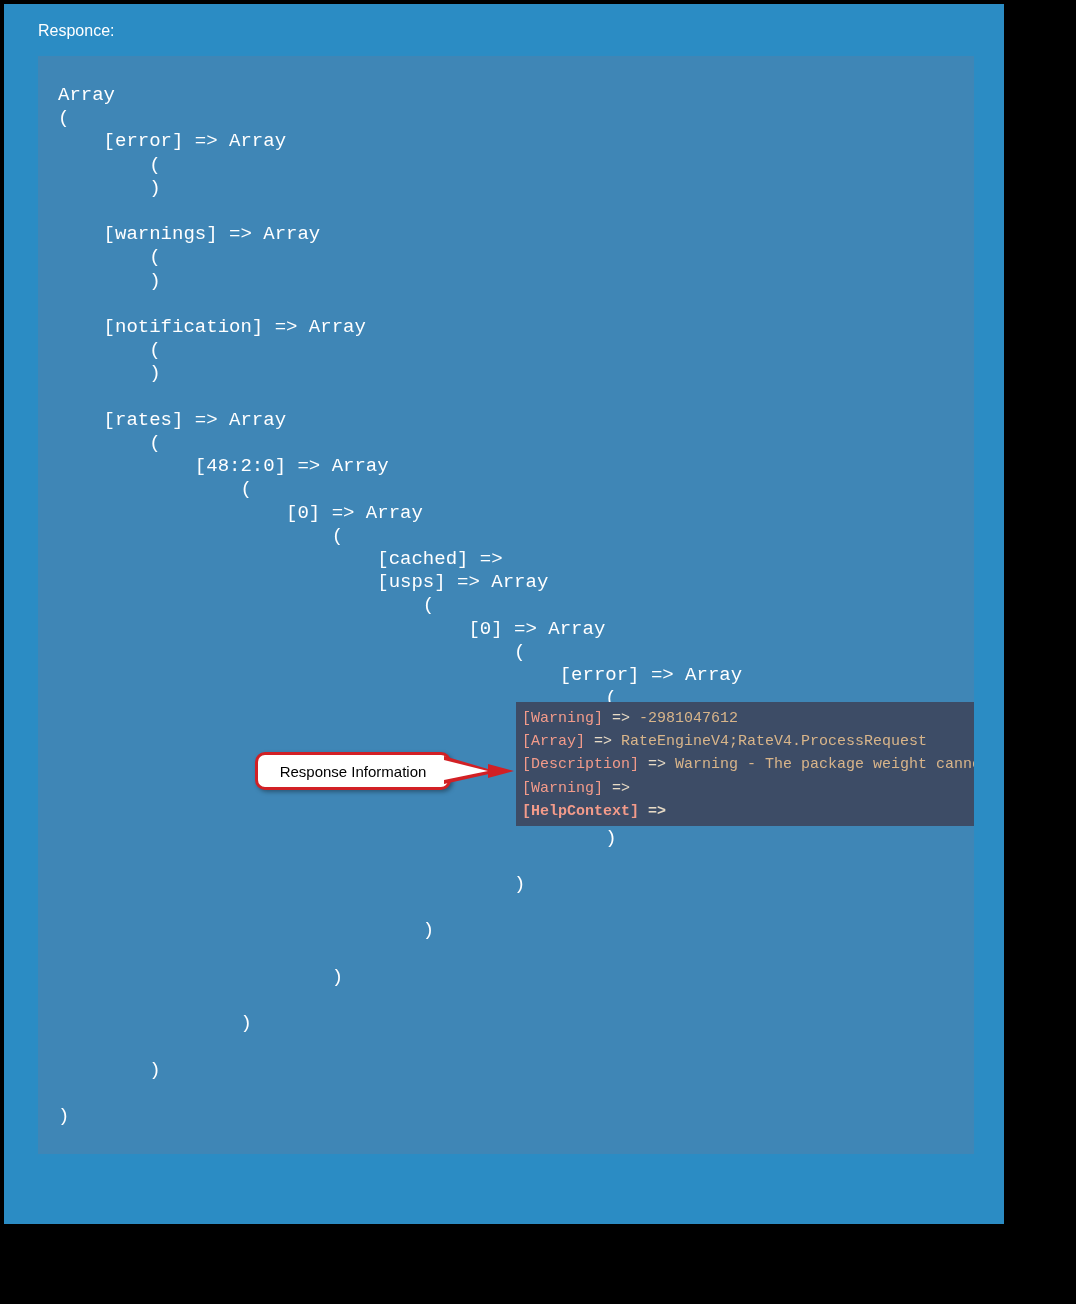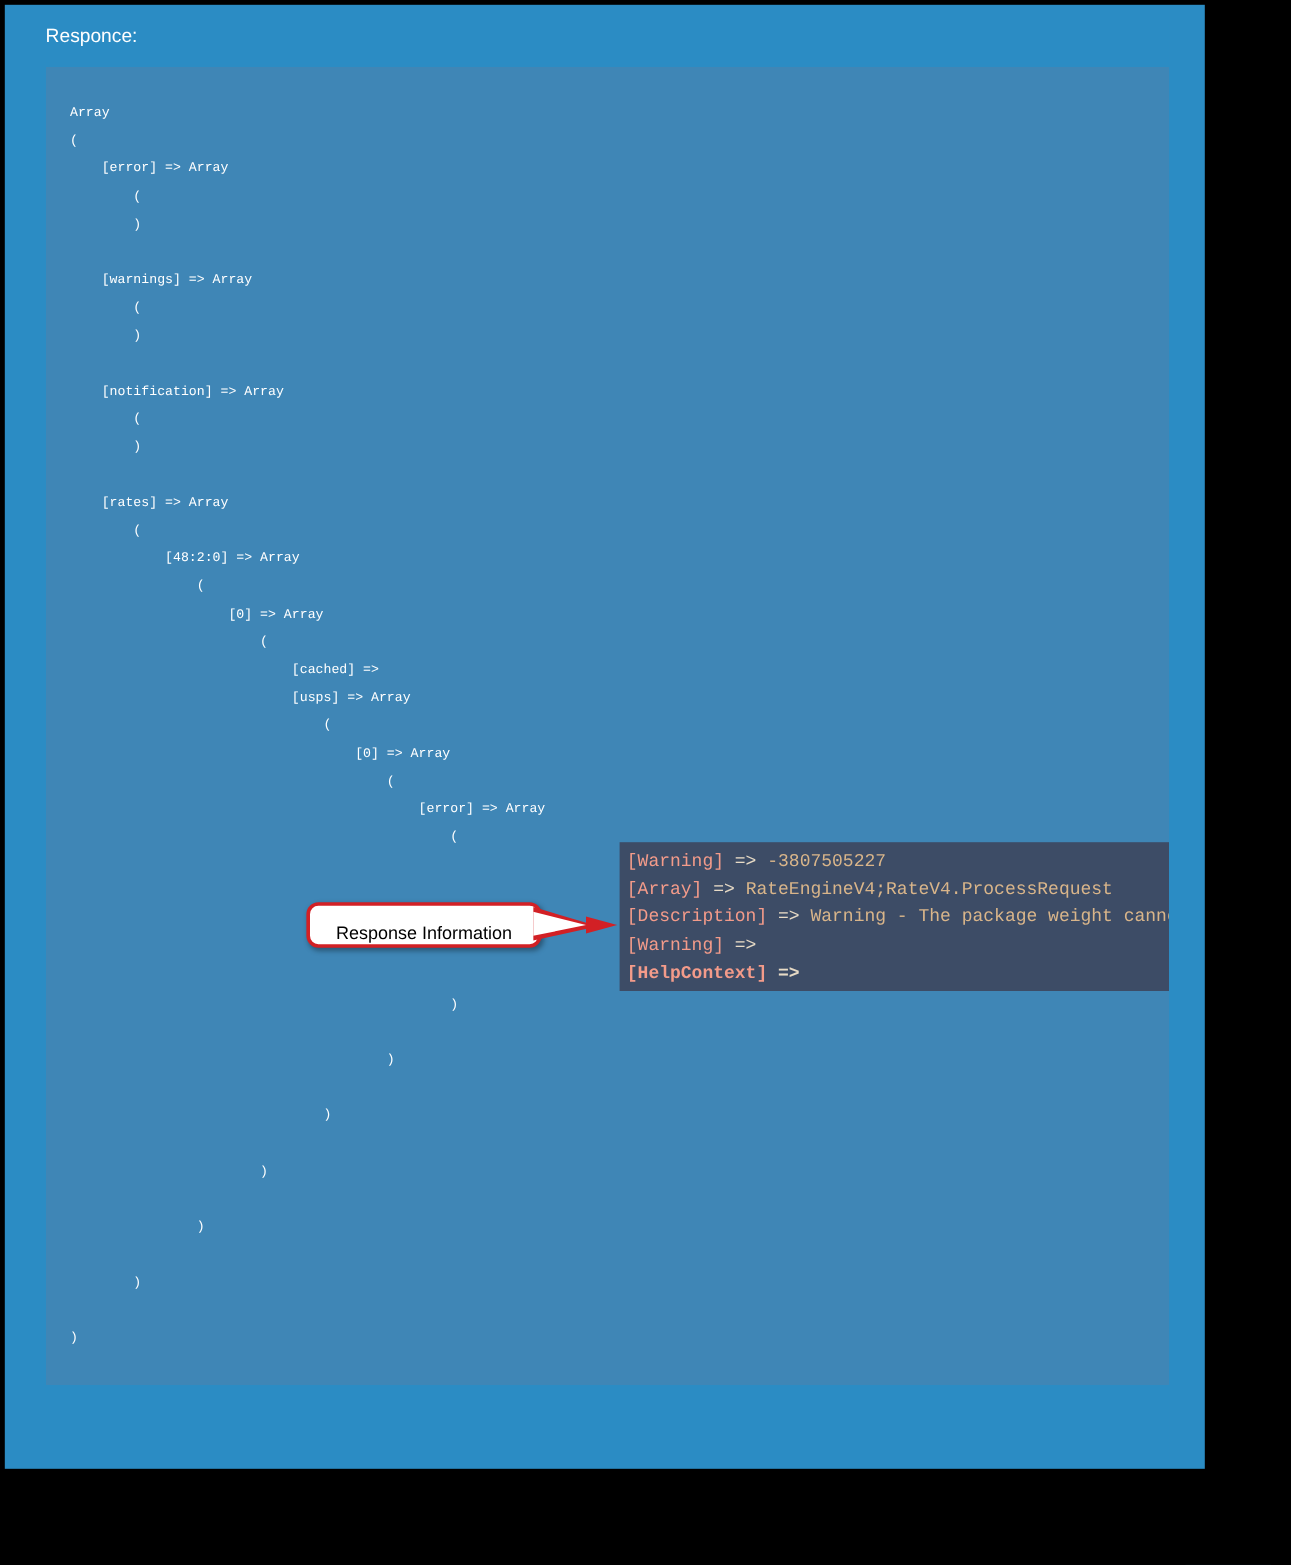--- a/index.html
+++ b/index.html
@@ -48,21 +48,21 @@
     position: relative;
     width: 1240px;
     height: 1080px;
   }
   .pre {
     position: absolute;
     left: 20px;
     top: 28px;
     white-space: pre;
     font-family: "Consolas", "Menlo", "Courier New", monospace;
-    font-size: 11px;
+    font-size: 19px;
     line-height: 23.2px;
     color: #ffffff;
   }
   .highlight-box {
     position: absolute;
     left: 478px;
     top: 646px;
     width: 750px;
     height: 124px;
     background: #3d4c66;
@@ -82,21 +82,21 @@
     position: absolute;
     left: 217px;
     top: 696px;
     width: 190px;
     height: 32px;
     border: 3px solid #d22025;
     border-radius: 10px;
     background: #ffffff;
     box-shadow: 2px 2px 4px rgba(0,0,0,0.35);
     display: flex;
-    align-items: flex-end;
+    align-items: center;
     justify-content: center;
     font-size: 15px;
     color: #000;
   }
   .callout-svg {
     position: absolute;
     left: 406px;
     top: 694px;
   }
   
@@ -165,21 +165,21 @@
 
                 )
 
         )
 
 )</div>
 
         <div class="highlight-box"></div>
 
         <div id="hl-rows">
-            <div class="hl" style="top: 651px;"><span class="k">[Warning]</span><span class="a"> =&gt; </span><span class="v">-3807505227</span></div>
+            <div class="hl" style="top: 651px;"><span class="k">[Warning]</span><span class="a"> =&gt; </span><span class="v">-2981047612</span></div>
             <div class="hl" style="top: 674.2px;"><span class="k">[Array]</span><span class="a"> =&gt; </span><span class="v">RateEngineV4;RateV4.ProcessRequest</span></div>
             <div class="hl" style="top: 697.4px;"><span class="k">[Description]</span><span class="a"> =&gt; </span><span class="v">Warning - The package weight cannot exceed 70 lbs.</span></div>
             <div class="hl" style="top: 720.6px;"><span class="k">[Warning]</span><span class="a"> =&gt; </span><span class="v"></span></div>
             <div class="hl" style="top: 743.8px; font-weight: bold;"><span class="k">[HelpContext]</span><span class="a"> =&gt; </span><span class="v"></span></div>
           </div>
 
         <div class="callout">
           <span>Response Information</span>
         </div>
         <svg class="callout-svg" width="72" height="40">

